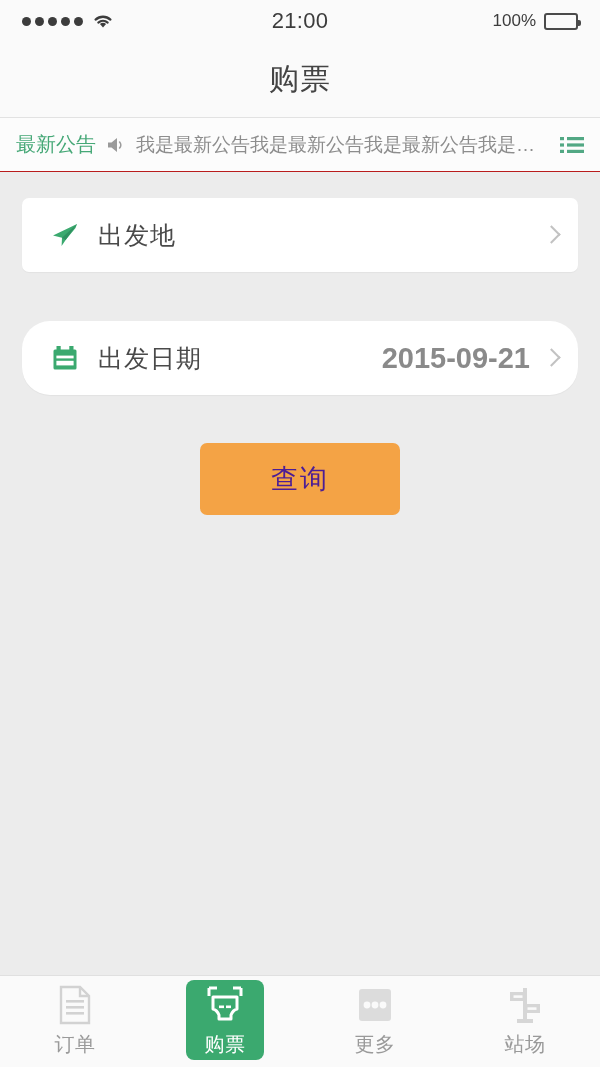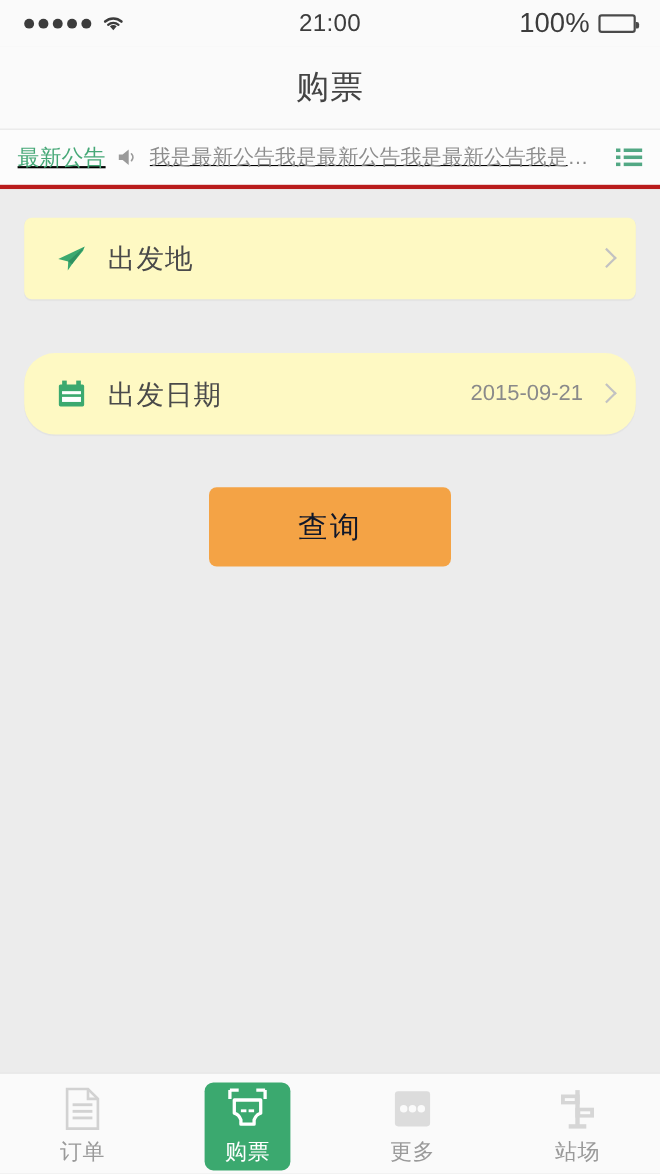--- a/index.html
+++ b/index.html
@@ -56,21 +56,21 @@
     letter-spacing: 0.3px;
   }
   .status-right {
     margin-left: auto;
     display: flex;
     align-items: center;
     gap: 8px;
     position: relative;
     z-index: 2;
   }
-  .battery-pct { font-size: 25px; color: #3c3c3c; }
+  .battery-pct { font-size: 17px; color: #3c3c3c; }
   .battery {
     width: 34px; height: 17px;
     border: 2px solid #4a4a4a;
     border-radius: 3px;
     position: relative;
     padding: 1.5px;
   }
   .battery::after {
     content: "";
     position: absolute;
@@ -98,27 +98,26 @@
   .nav-title {
     font-size: 30px;
     color: #444;
     letter-spacing: 1px;
   }
 
   
   .announce-bar {
     height: 54px;
     background: #fcfcfc;
-    border-bottom: 4px solid #b91c1c;
+    border-bottom: 1px solid #b91c1c;
     display: flex;
     align-items: center;
     padding: 0 14px 0 16px;
     gap: 10px;
     flex: 0 0 auto;
-    text-decoration: underline;
   }
   .announce-label {
     color: #46a877;
     font-size: 20px;
     white-space: nowrap;
     flex: 0 0 auto;
   }
   .speaker-icon {
     flex: 0 0 auto;
     width: 20px; height: 18px;
@@ -140,21 +139,21 @@
 
   
   .content {
     flex: 1 1 auto;
     background: #ececec;
     padding: 26px 22px 0 22px;
     overflow: hidden;
   }
 
   .card {
-    background: #fef9c3;
+    background: #ffffff;
     border-radius: 7px;
     box-shadow: 0 1px 1px rgba(0,0,0,0.04);
     overflow: hidden;
   }
   .card + .card { margin-top: 49px; border-radius: 28px; }
 
   .row {
     height: 74px;
     display: flex;
     align-items: center;
@@ -174,23 +173,24 @@
     display: flex; align-items: center; justify-content: center;
     margin-right: 16px;
   }
   .row-label {
     font-size: 25px;
     color: #4a4a4a;
     letter-spacing: 1px;
   }
   .row-value {
     margin-left: auto;
-    font-size: 20px;
+    font-size: 29px;
     color: #8a8a8a;
     padding-right: 14px;
+    font-weight: bold;
   }
   .row-spacer { margin-left: auto; }
   .chevron {
     flex: 0 0 auto;
     width: 14px; height: 24px;
     position: relative;
   }
   .chevron::before {
     content: "";
     position: absolute;
@@ -201,43 +201,43 @@
     transform: rotate(45deg);
   }
 
   
   .search-wrap {
     display: flex;
     justify-content: center;
     margin-top: 48px;
   }
   .search-button {
-    width: 220px;
+    width: 200px;
     height: 72px;
     background: #f3a килограмм;
     background: #f4a345;
     border: none;
     border-radius: 7px;
-    color: #0f172a;
+    color: #4c1d95;
     font-size: 27px;
     letter-spacing: 2px;
     font-family: inherit;
     cursor: pointer;
     display: flex;
     align-items: center;
     justify-content: center;
   }
 
   
   .tab-bar {
     height: 92px;
     background: #fafafa;
     border-top: 1px solid #e0e0e0;
     display: flex;
-    align-items: center;
+    align-items: flex-start;
     flex: 0 0 auto;
   }
   .tab {
     flex: 1 1 0;
     display: flex;
     flex-direction: column;
     align-items: center;
     justify-content: center;
     gap: 5px;
     padding-top: 4px;

